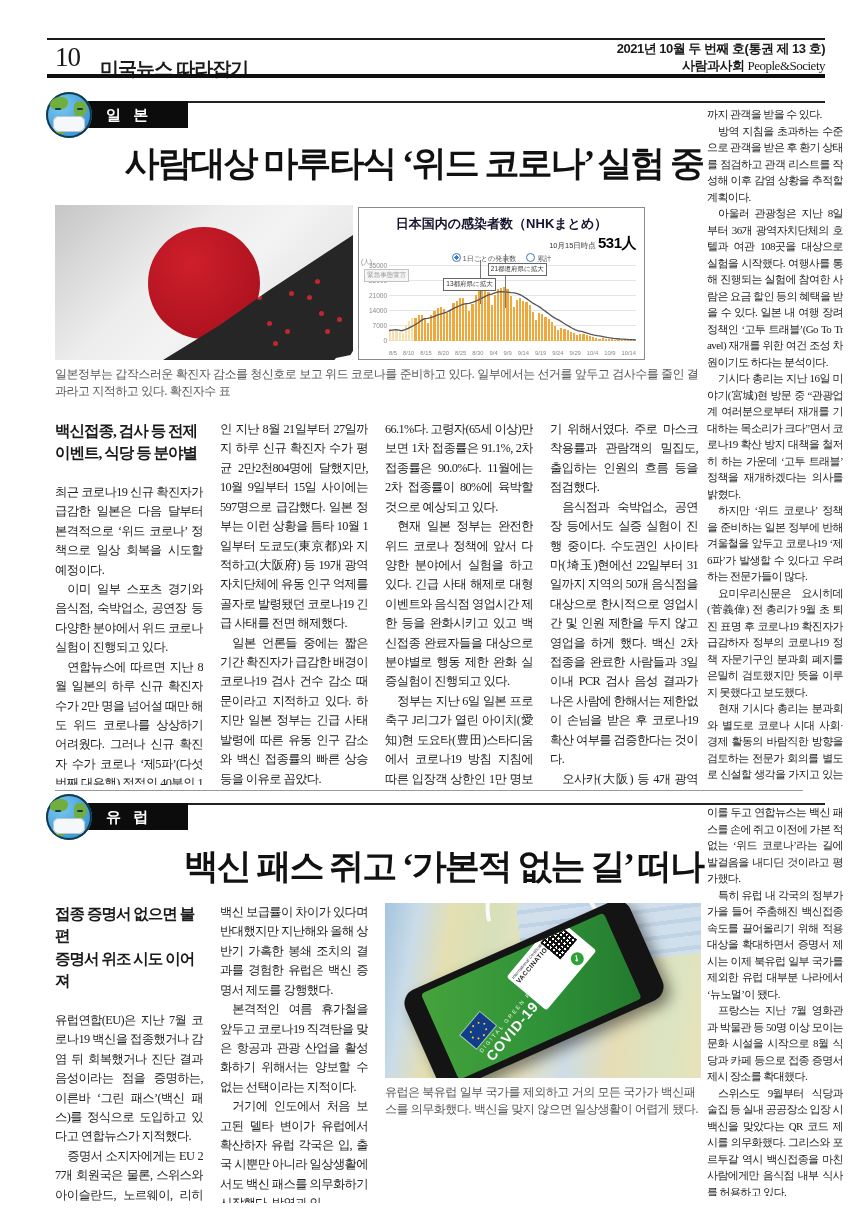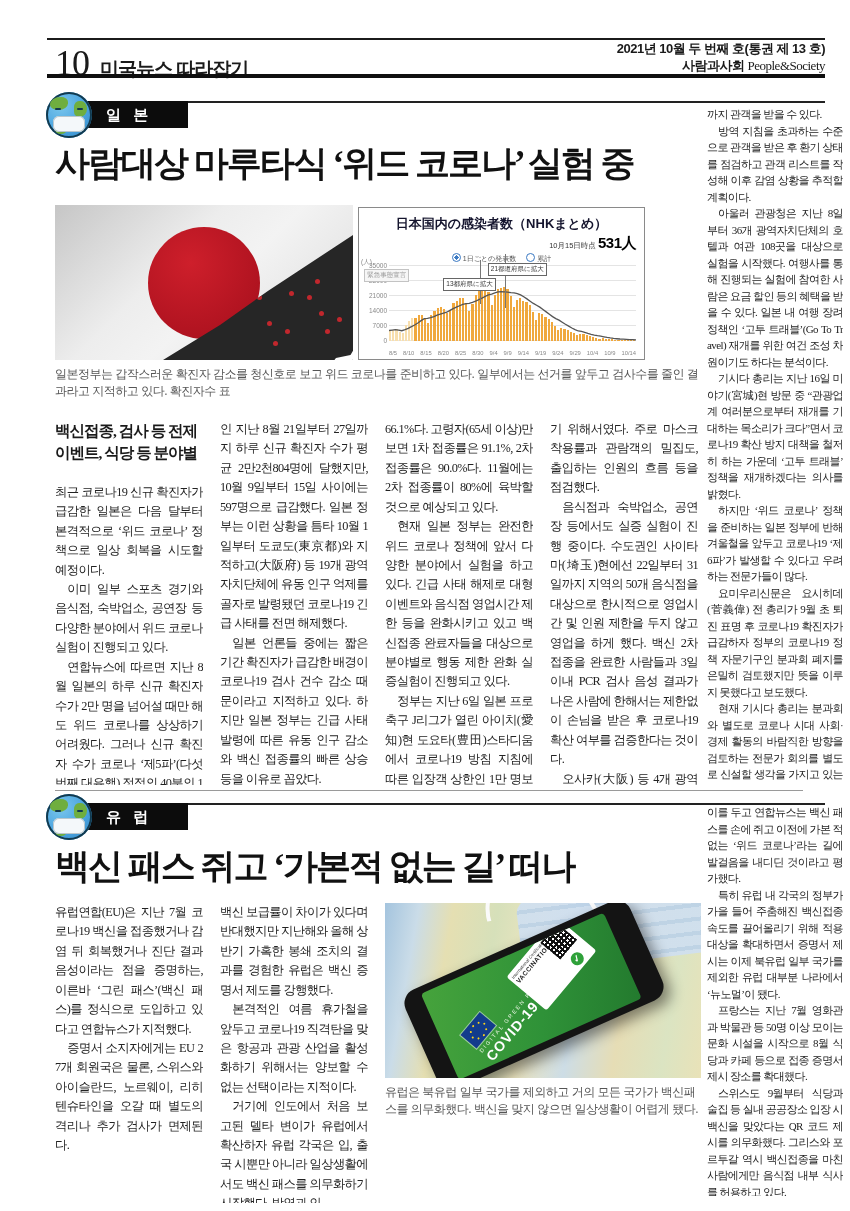--- a/index.html
+++ b/index.html
@@ -1,21 +1,21 @@
 <!DOCTYPE html>
 <html><head>
 <meta charset="utf-8">
 <style>
   html,body{margin:0;padding:0;background:#ffffff;}
   .page{position:relative;width:850px;height:1211px;background:#fff;overflow:hidden;
         font-family:"Liberation Serif","DejaVu Serif",serif;color:#1a1a1a;}
   
   .rule-top{position:absolute;left:47px;top:38px;width:778px;height:2px;background:#1b1b1b;}
   .rule-bottom{position:absolute;left:47px;top:74px;width:778px;height:4px;background:#0f0f0f;}
-  .pageno{position:absolute;left:55px;top:42px;font-size:36px;font-weight:400;letter-spacing:-1px;}
+  .pageno{position:absolute;left:55px;top:42px;font-size:27px;font-weight:400;letter-spacing:-1px;}
   .masthead{position:absolute;left:100px;top:48px;font-size:19px;font-weight:700;letter-spacing:-1px;
             font-family:"Liberation Sans","DejaVu Sans",sans-serif;margin-top:8px;}
   .issue{position:absolute;right:25px;top:41px;text-align:right;line-height:1.3;
          font-family:"Liberation Sans","DejaVu Sans",sans-serif;}
   .issue .l1{font-size:13px;font-weight:700;letter-spacing:-0.5px;}
   .issue .l2{font-size:13px;font-weight:700;letter-spacing:-0.5px;}
   .issue .en{font-family:"Liberation Serif",serif;font-weight:400;}
   
   .band-line{position:absolute;height:2px;background:#222;}
   .band-box{position:absolute;width:116px;height:27px;background:#0c0c0c;color:#fff;
@@ -24,21 +24,21 @@
   .globe{position:absolute;width:46px;height:46px;border-radius:50%;
          background:radial-gradient(circle at 32% 30%,#79c6ec 0%,#4aa3df 55%,#2f86c2 100%);
          box-shadow:inset 0 0 0 2px #123a4f;z-index:3;}
   .globe .land1{position:absolute;left:4px;top:5px;width:18px;height:13px;border-radius:60% 40% 55% 45%;background:#6fae3f;}
   .globe .land2{position:absolute;right:5px;top:9px;width:13px;height:16px;border-radius:45% 55% 60% 40%;background:#6fae3f;}
   .globe .land3{position:absolute;left:9px;bottom:4px;width:12px;height:9px;border-radius:50%;background:#6fae3f;}
   .globe .mask{position:absolute;left:7px;bottom:6px;width:32px;height:16px;border-radius:6px;
                background:#f4f8fa;box-shadow:inset 0 0 0 1px #b9c6cc;}
   .globe .eye{position:absolute;top:16px;width:6px;height:2px;border-radius:2px;background:#123a4f;}
   
-  .headline{position:absolute;left:55px;width:648px;text-align:left;font-size:35px;font-weight:700;
+  .headline{position:absolute;left:55px;width:648px;text-align:right;font-size:35px;font-weight:700;
             letter-spacing:-2px;color:#111;}
   
   .cols{position:absolute;display:flex;gap:17px;}
   .col{width:148px;overflow:hidden;}
   .subhead{margin:0 0 18px 0;font-size:15.5px;font-weight:700;line-height:1.45;letter-spacing:-1px;}
   .para{margin:0;font-size:12.3px;line-height:1.58;text-align:justify;word-break:break-all;
         letter-spacing:-0.6px;text-indent:1em;color:#222;}
   .plist .para:first-child{text-indent:0;}
   .sidebar{position:absolute;left:707px;width:136px;overflow:hidden;}
   .sidebar .para{font-size:11px;line-height:1.5;letter-spacing:-0.6px;}
@@ -370,20 +370,24 @@
     <div class="land3"></div>
     <div class="eye" style="left:9px;"></div>
     <div class="eye" style="right:9px;"></div>
     <div class="mask"></div>
   </div>
 
   <div class="headline" style="top:843px;">백신 패스 쥐고 ‘가본적 없는 길’ 떠나</div>
 
   <div class="cols" style="left:55px;top:903px;width:648px;height:300px;">
     <div class="col">
+      <h3 class="subhead">
+        <span>접종 증명서 없으면 불편</span><br>
+        <span>증명서 위조 시도 이어져</span>
+      </h3>
       <div class="plist">
           <p class="para">유럽연합(EU)은 지난 7월 코로나19 백신을 접종했거나 감염 뒤 회복했거나 진단 결과 음성이라는 점을 증명하는, 이른바 ‘그린 패스’(백신 패스)를 정식으로 도입하고 있다고 연합뉴스가 지적했다.</p>
           <p class="para">증명서 소지자에게는 EU 27개 회원국은 물론, 스위스와 아이슬란드, 노르웨이, 리히텐슈타인을 오갈 때 별도의 격리나 추가 검사가 면제된다.</p>
         </div>
     </div>
     <div class="col">
       <div class="plist">
           <p class="para">백신 보급률이 차이가 있다며 반대했지만 지난해와 올해 상반기 가혹한 봉쇄 조치의 결과를 경험한 유럽은 백신 증명서 제도를 강행했다.</p>
           <p class="para">본격적인 여름 휴가철을 앞두고 코로나19 직격탄을 맞은 항공과 관광 산업을 활성화하기 위해서는 양보할 수 없는 선택이라는 지적이다.</p>
           <p class="para">거기에 인도에서 처음 보고된 델타 변이가 유럽에서 확산하자 유럽 각국은 입, 출국 시뿐만 아니라 일상생활에서도 백신 패스를 의무화하기 시작했다. 방역과 인</p>

